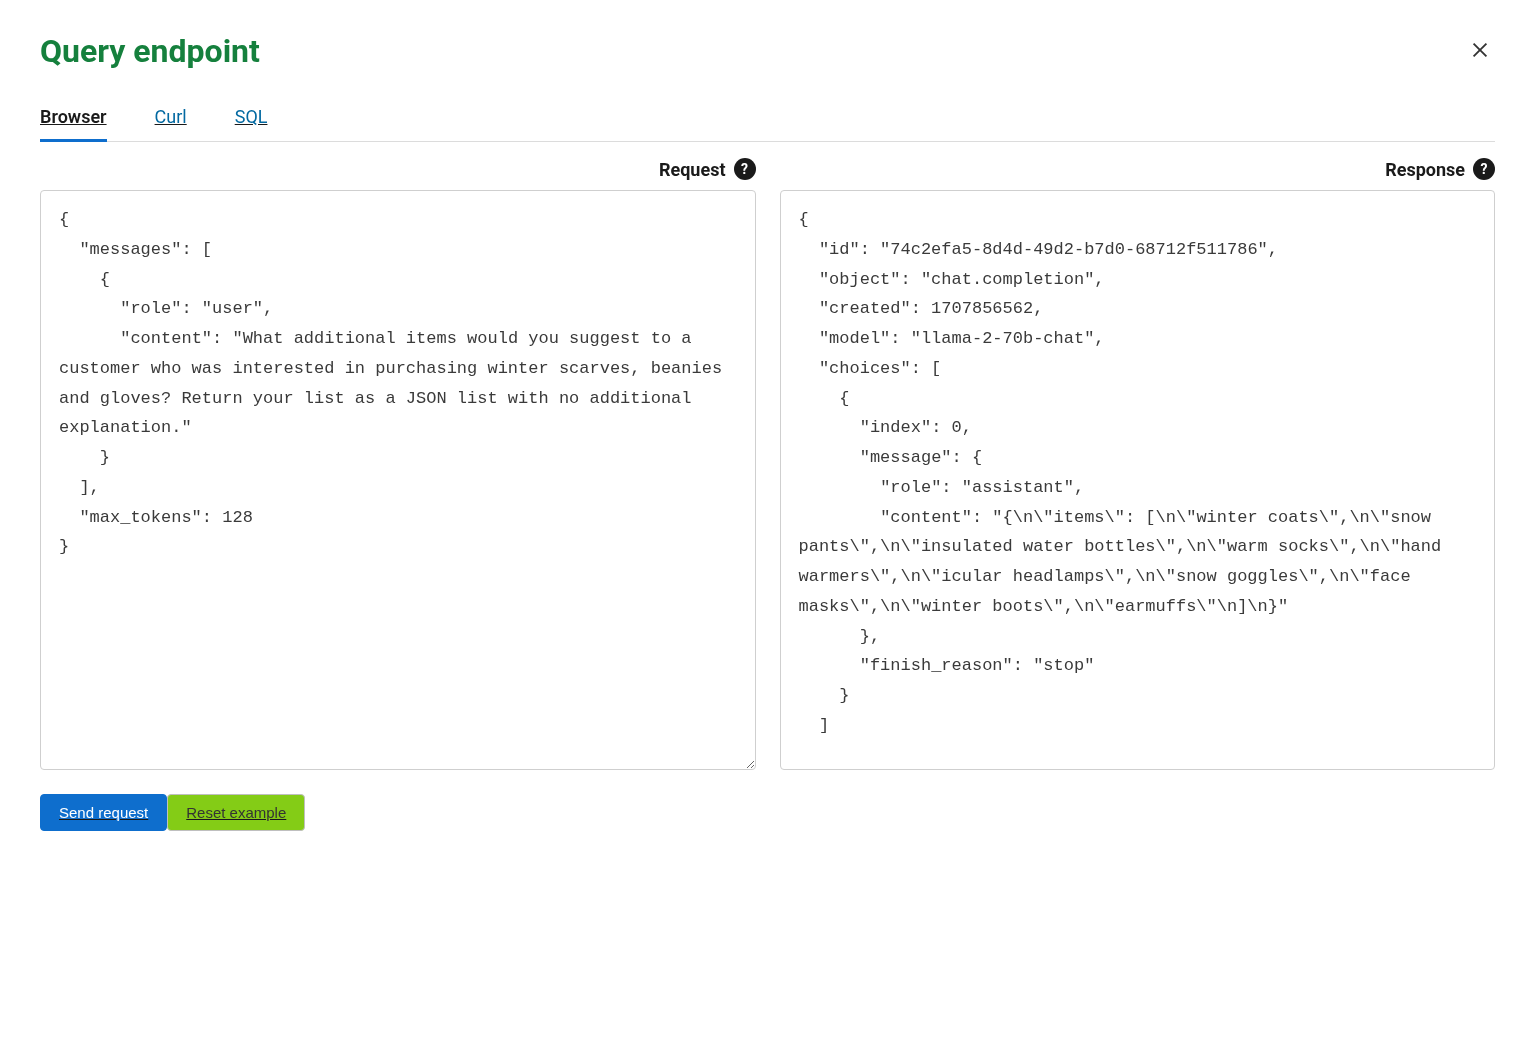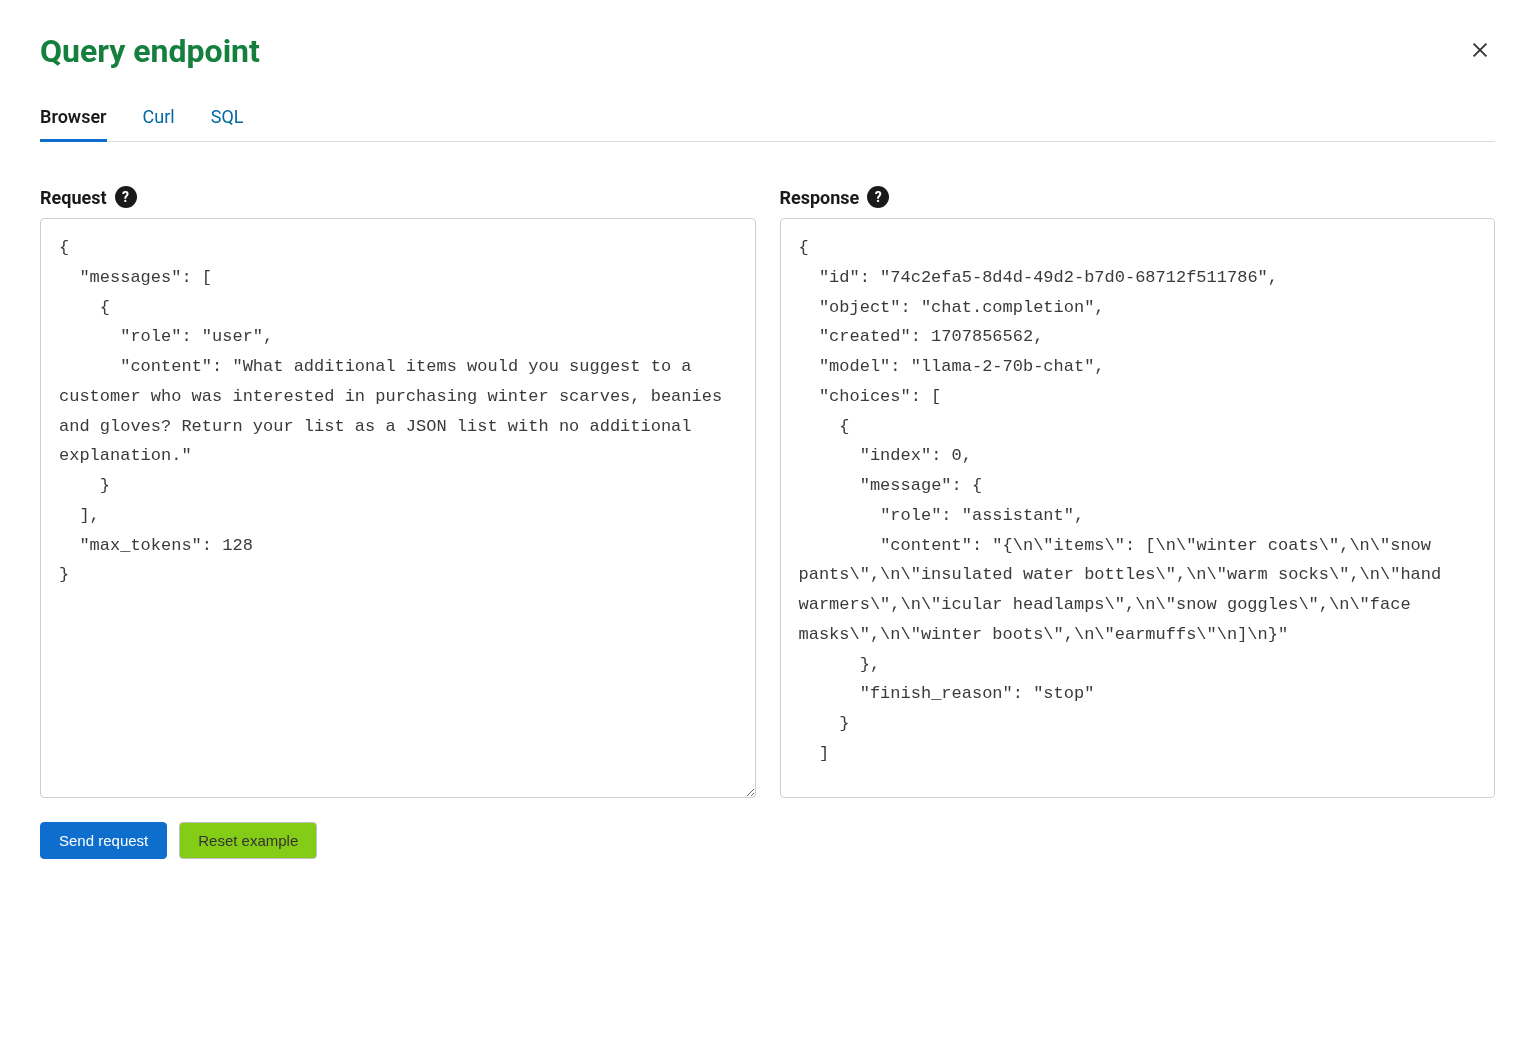--- a/index.html
+++ b/index.html
@@ -31,23 +31,24 @@
       color: #333;
     }
     .close-btn svg {
       width: 22px;
       height: 22px;
       stroke: #333;
       stroke-width: 2;
     }
     .tabs {
       display: flex;
-      gap: 36px;
+      gap: 48px;
       border-bottom: 1px solid #dcdcdc;
-      margin-bottom: 44px;
+      margin-bottom: 16px;
+      text-decoration: underline;
     }
     .tab {
       padding: 0 0 12px 0;
       font-size: 18px;
       color: #0369a1;
       cursor: pointer;
       border-bottom: 3px solid transparent;
       margin-bottom: -1px;
     }
     .tab.active {
@@ -57,20 +58,21 @@
     }
     .panels {
       display: flex;
       gap: 24px;
     }
     .panel {
       flex: 1;
       min-width: 0;
       display: flex;
       flex-direction: column;
+      align-items: flex-end;
     }
     .panel-header {
       display: flex;
       align-items: center;
       gap: 8px;
       margin-bottom: 10px;
     }
     .panel-title {
       font-size: 18px;
       font-weight: 700;
@@ -102,22 +104,22 @@
       white-space: pre-wrap;
       word-wrap: break-word;
       background: #fff;
     }
     textarea.code-box {
       resize: both;
       width: 100%;
     }
     .actions {
       display: flex;
-      gap: 12px;
       margin-top: 24px;
+      text-decoration: underline;
     }
     .btn {
       padding: 9px 18px;
       font-size: 15px;
       border-radius: 4px;
       cursor: pointer;
       border: 1px solid transparent;
     }
     .btn-primary {
       background: #0e6ecd;

